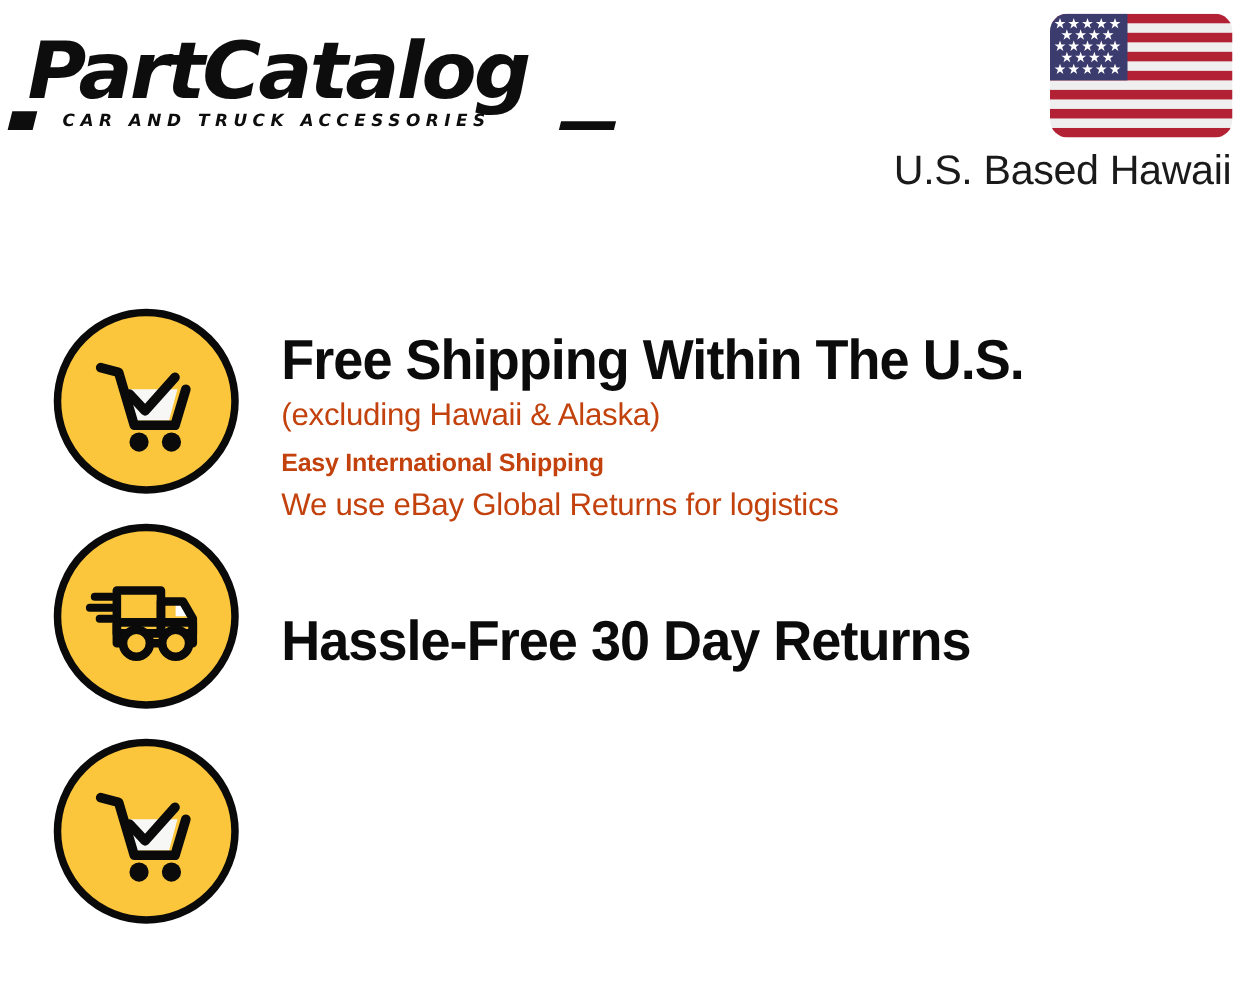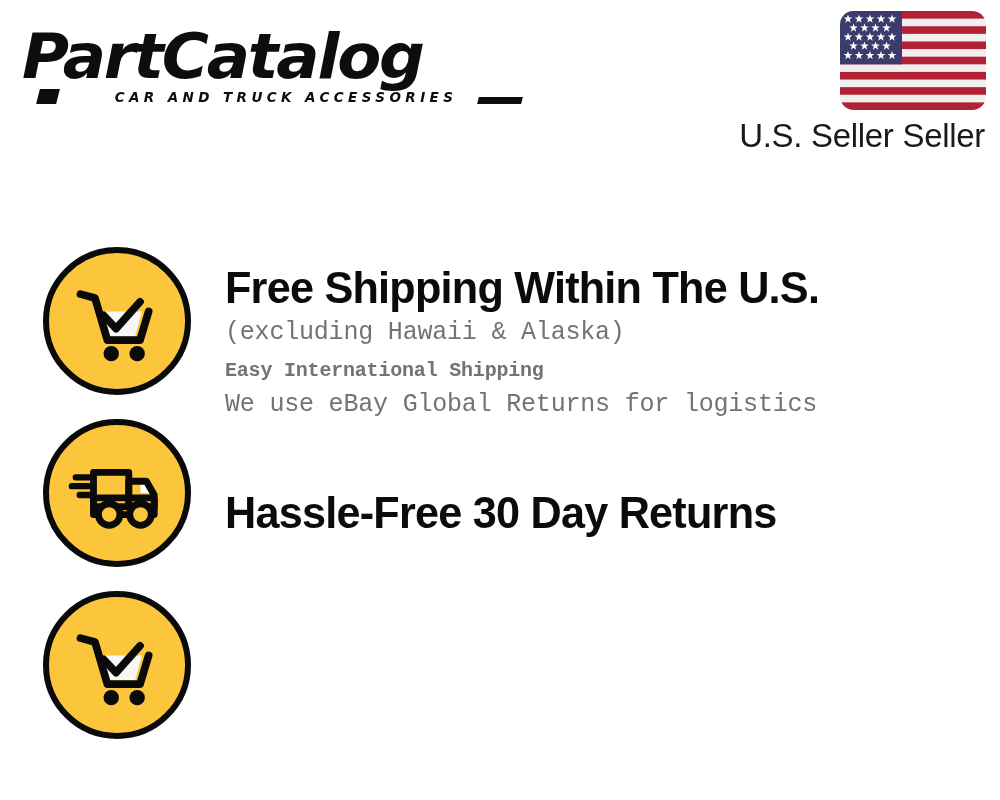--- a/index.html
+++ b/index.html
@@ -41,23 +41,22 @@
     letter-spacing: -2.2px;
     color: #0d0d0d;
     white-space: nowrap;
     transform: scaleX(1.02);
     transform-origin: left center;
   }
   .brand-tagline-row {
     position: relative;
     height: 22px;
     margin-top: -4px;
-    margin-left: 58px;
+    margin-left: 28px;
     width: 412px;
-    text-align: center;
   }
   .brand-tagline {
     font-family: "DejaVu Sans", sans-serif;
     font-weight: bold;
     font-style: italic;
     font-size: 13.5px;
     letter-spacing: 4.4px;
     color: #0d0d0d;
     white-space: nowrap;
   }
@@ -145,25 +144,25 @@
     font-weight: bold;
     font-size: 45px;
     line-height: 52px;
     letter-spacing: -0.8px;
     color: #0b0b0b;
     transform: scaleX(0.96);
     transform-origin: left center;
     white-space: nowrap;
   }
   .feature-sub {
-    font-family: Liberation Mono, monospace;
+    font-family: Liberation Sans, sans-serif;
     font-weight: normal;
     font-size: 25px;
     line-height: 33px;
-    color: #737373;
+    color: #c2410c;
     letter-spacing: -0.2px;
     white-space: nowrap;
   }
   .feature-sub.bold { font-weight: bold; font-size: 20px; line-height: 34px; }
   .feature-sub.gap-top { margin-top: 5px; }
 
   .row-1 .feature-title { margin-bottom: 2px; }
   .row-2, .row-3 { }
   .row-2 .feature-text, .row-3 .feature-text { display: flex; align-items: flex-end; }
 </style>
@@ -227,21 +226,21 @@
           <use href="#star5" x="8" y="44.5"></use>
           <use href="#star5" x="19" y="44.5"></use>
           <use href="#star5" x="30" y="44.5"></use>
           <use href="#star5" x="41" y="44.5"></use>
           <use href="#star5" x="52" y="44.5"></use>
         </g>
       </g>
     </svg>
   </div>
 
-  <div class="seller-note">U.S. Seller Seller</div>
+  <div class="seller-note">U.S. Based Hawaii</div>
 </div>
 
 <div class="features">
 
   <div class="feature-row row-1">
     <div class="feature-icon">
       <svg width="96" height="96" viewBox="0 0 100 100" xmlns="http://www.w3.org/2000/svg" aria-hidden="true">
         <path d="M30 40 H76 L69 66 H37 Z" fill="#F7F7F5"></path>
         <path d="M12 22 L27 26 L40 70 H74 L83 40" fill="none" stroke="#0A0A0A" stroke-width="8" stroke-linecap="round" stroke-linejoin="round"></path>
         <path d="M36 44 L49 58 L74 30" fill="none" stroke="#0A0A0A" stroke-width="8" stroke-linecap="round" stroke-linejoin="round"></path>

